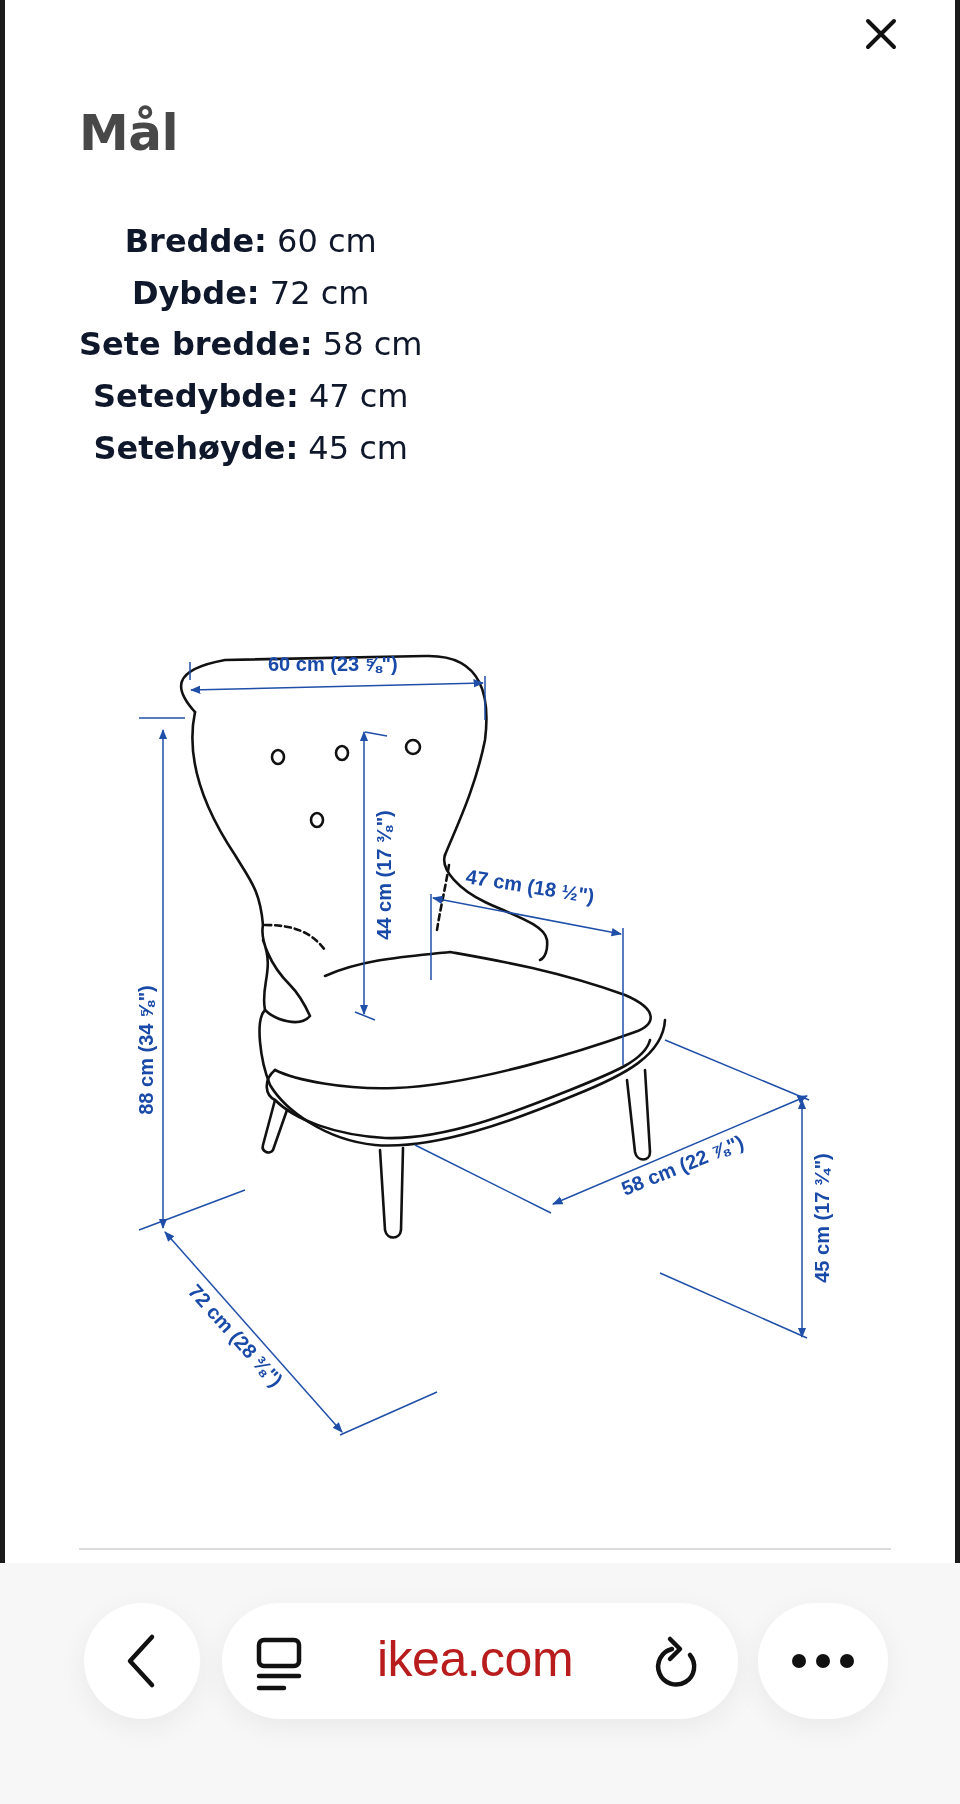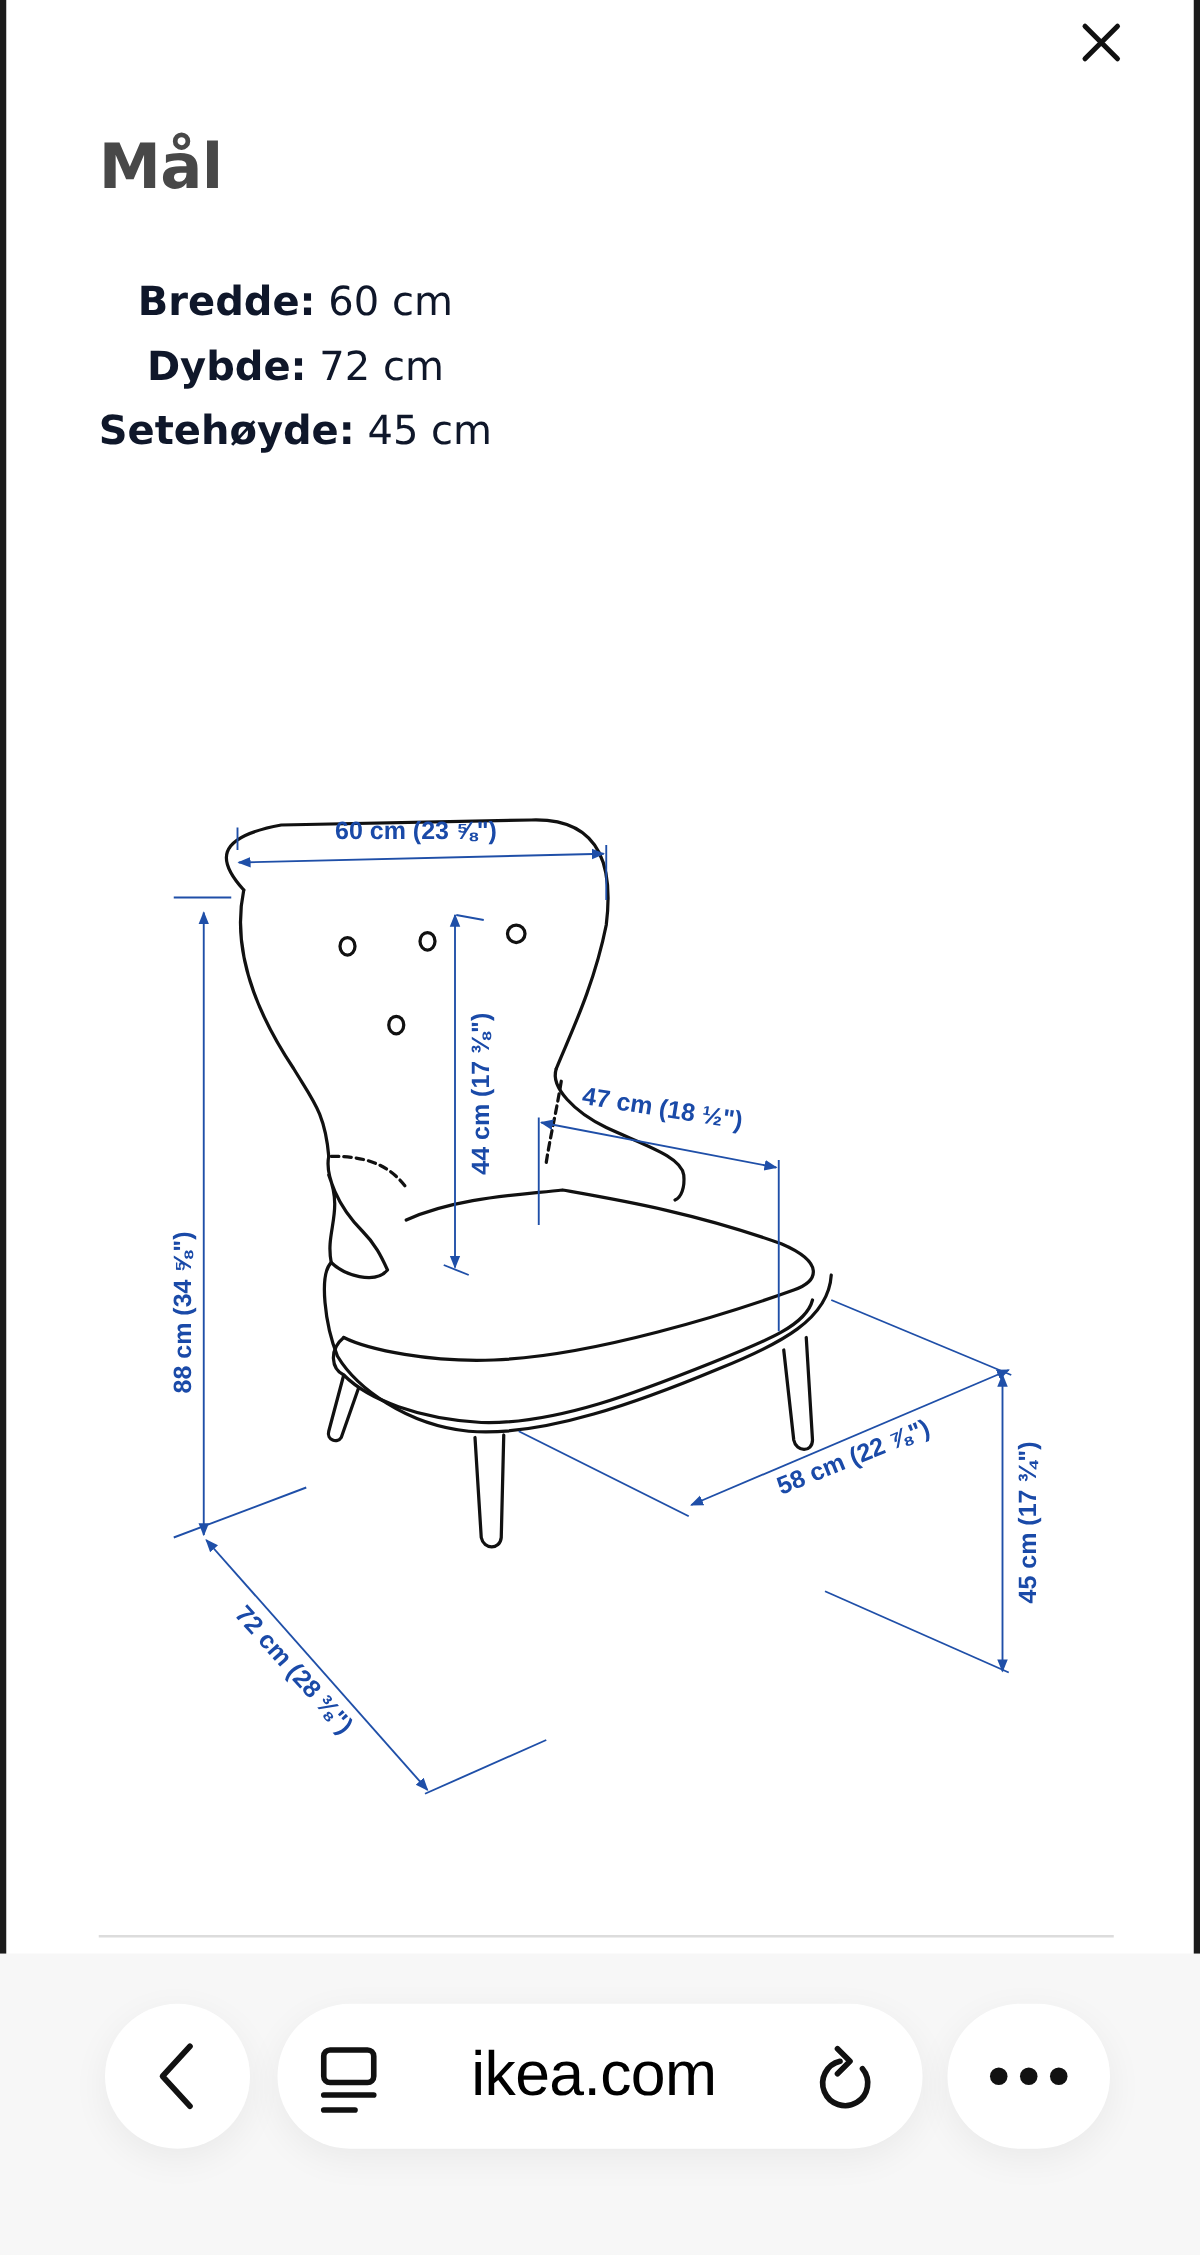--- a/index.html
+++ b/index.html
@@ -34,21 +34,21 @@
   }
   .pill {
     position:absolute; background:#ffffff; border-radius:60px;
     box-shadow:0 8px 30px rgba(0,0,0,0.06);
     display:flex; align-items:center; justify-content:center; cursor:pointer;
   }
   .back-btn { left:84px; top:40px; width:116px; height:116px; }
   .url-pill { left:222px; top:40px; width:516px; height:116px; justify-content:flex-start; }
   .more-btn { left:758px; top:40px; width:130px; height:116px; }
   .url-text {
-    font-family:"Liberation Sans", sans-serif; font-size:50px; color:#000000;
+    font-family:"Liberation Sans", sans-serif; font-size:50px; color:#b91c1c;
     position:absolute; left:155px; top:27px; letter-spacing:-0.5px;
   }
   .tabs-icon { position:absolute; left:32px; top:33px; }
   .reload-icon { position:absolute; left:428px; top:30px; }
 </style>
 </head>
 <body>
 
 <div class="sheet">
 
@@ -56,20 +56,22 @@
     <svg width="34" height="34" viewBox="0 0 34 34">
       <path d="M4 4 L30 30 M30 4 L4 30" stroke="#111" stroke-width="4" stroke-linecap="round"></path>
     </svg>
   </div>
 
   <h1 class="title">Mål</h1>
 
   <ul class="dims">
     <li><span class="lbl">Bredde:</span> <span>60 cm</span></li>
     <li><span class="lbl">Dybde:</span> <span>72 cm</span></li>
+    <li><span class="lbl">Sete bredde:</span> <span>58 cm</span></li>
+    <li><span class="lbl">Setedybde:</span> <span>47 cm</span></li>
     <li><span class="lbl">Setehøyde:</span> <span>45 cm</span></li>
   </ul>
 
   <svg class="drawing" viewBox="0 0 780 820" width="780" height="820">
     <defs>
       <marker id="arr" viewBox="0 0 10 10" refX="9" refY="5" markerWidth="7" markerHeight="7" orient="auto-start-reverse">
         <path d="M0 1 L10 5 L0 9 z" fill="#1f4fa8"></path>
       </marker>
     </defs>
 

